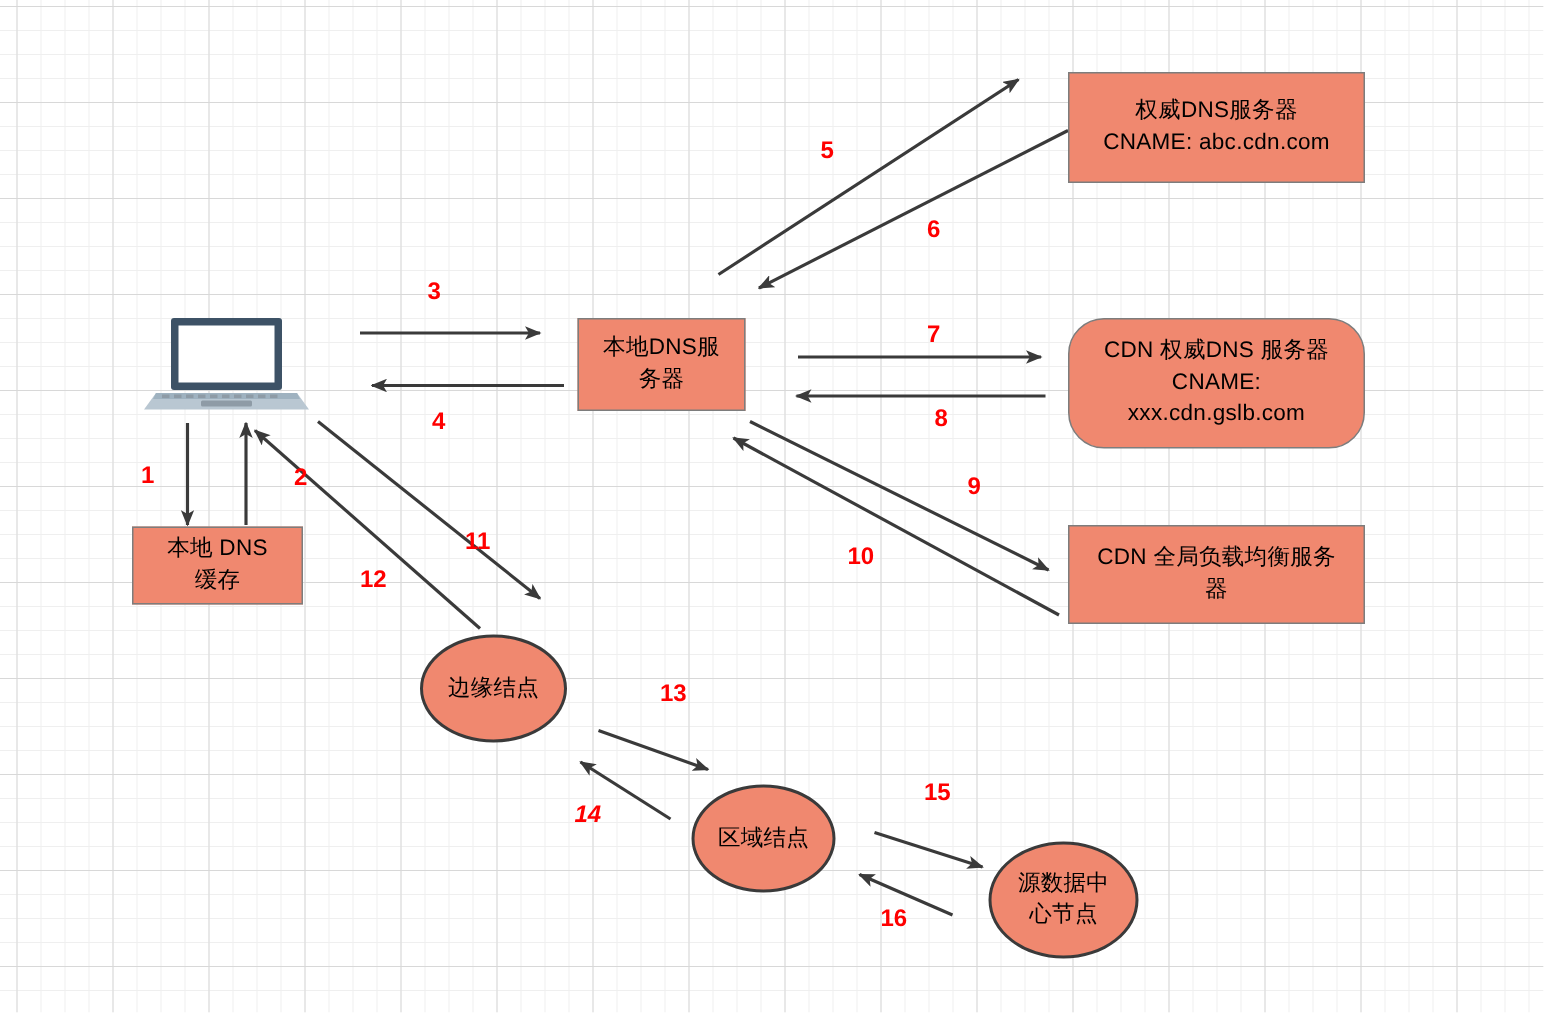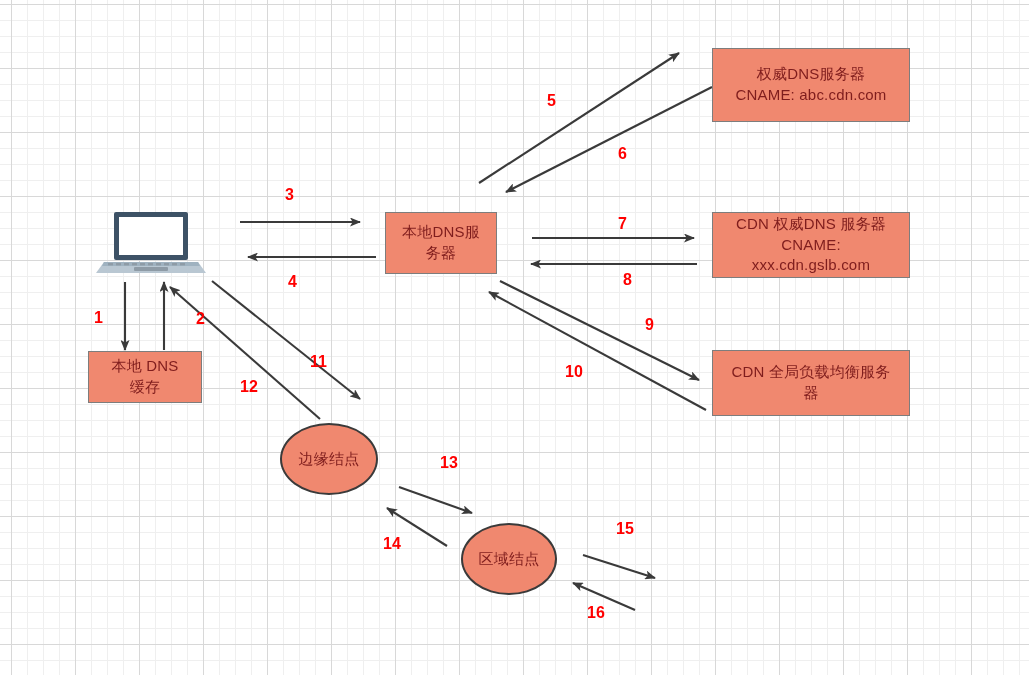--- a/index.html
+++ b/index.html
@@ -29,21 +29,21 @@
     left: 0; top: 0;
     width: 1029px;
     height: 675px;
     pointer-events: none;
   }
   .node {
     position: absolute;
     box-sizing: border-box;
     background: #f0886f;
     border: 1.5px solid #7d7d7d;
-    color: #7f1d1d;
+    color: #000000;
     display: flex;
     align-items: center;
     justify-content: center;
     text-align: center;
     font-size: 15px;
     line-height: 1.38;
     letter-spacing: 0.2px;
   }
   .node.ellipse {
     border-radius: 50%;
@@ -131,50 +131,54 @@
   <div class="node" style="left:385px; top:212px; width:112px; height:62px;">
     <span class="node-label">本地DNS服
 务器</span>
   </div>
 
   <div class="node" style="left:712px; top:48px; width:198px; height:74px;">
     <span class="node-label">权威DNS服务器
 CNAME: abc.cdn.com</span>
   </div>
 
-  <div class="node" style="left:712px; top:212px; width:198px; height:66px;">
+  <div class="node" style="left:712px; top:212px; width:198px; height:87px;border-radius:24px;">
     <span class="node-label">CDN 权威DNS 服务器
 CNAME:
 xxx.cdn.gslb.com</span>
   </div>
 
   <div class="node" style="left:712px; top:350px; width:198px; height:66px;">
     <span class="node-label">CDN 全局负载均衡服务
 器</span>
   </div>
 
   <div class="node ellipse" style="left:280px; top:423px; width:98px; height:72px;">
     <span class="node-label">边缘结点</span>
   </div>
 
   <div class="node ellipse" style="left:461px; top:523px; width:96px; height:72px;">
     <span class="node-label">区域结点</span>
   </div>
 
+  <div class="node ellipse" style="left:659px; top:561px; width:100px; height:78px;">
+    <span class="node-label">源数据中
+心节点</span>
+  </div>
 
   <div class="edge-label" style="left:94px;  top:310px;">1</div>
   <div class="edge-label" style="left:196px; top:311px;">2</div>
   <div class="edge-label" style="left:285px; top:187px;">3</div>
   <div class="edge-label" style="left:288px; top:274px;">4</div>
   <div class="edge-label" style="left:547px; top:93px;">5</div>
   <div class="edge-label" style="left:618px; top:146px;">6</div>
   <div class="edge-label" style="left:618px; top:216px;">7</div>
   <div class="edge-label" style="left:623px; top:272px;">8</div>
   <div class="edge-label" style="left:645px; top:317px;">9</div>
   <div class="edge-label" style="left:565px; top:364px;">10</div>
   <div class="edge-label" style="left:310px; top:322px;margin-top:32px;">11</div>
   <div class="edge-label" style="left:240px; top:379px;">12</div>
   <div class="edge-label" style="left:440px; top:455px;">13</div>
-  <div class="edge-label" style="left:383px; top:536px;">14</div>
+  <div class="edge-label" style="left:383px; top:536px;font-style:italic;">14</div>
   <div class="edge-label" style="left:616px; top:521px;">15</div>
   <div class="edge-label" style="left:587px; top:605px;">16</div>
 
 </div>
 
 </body></html>

